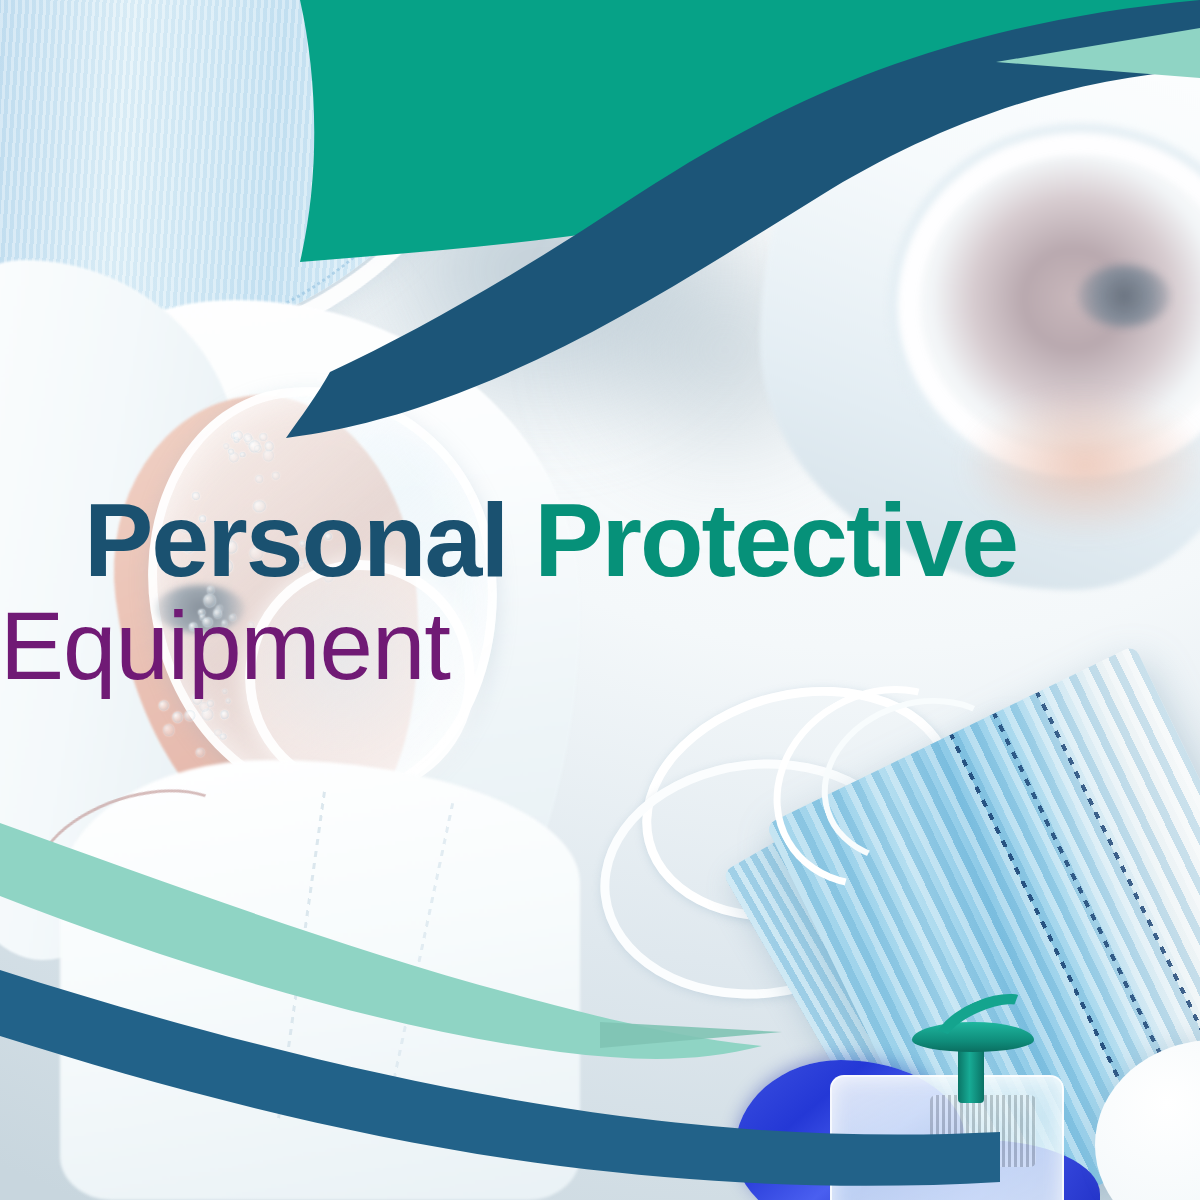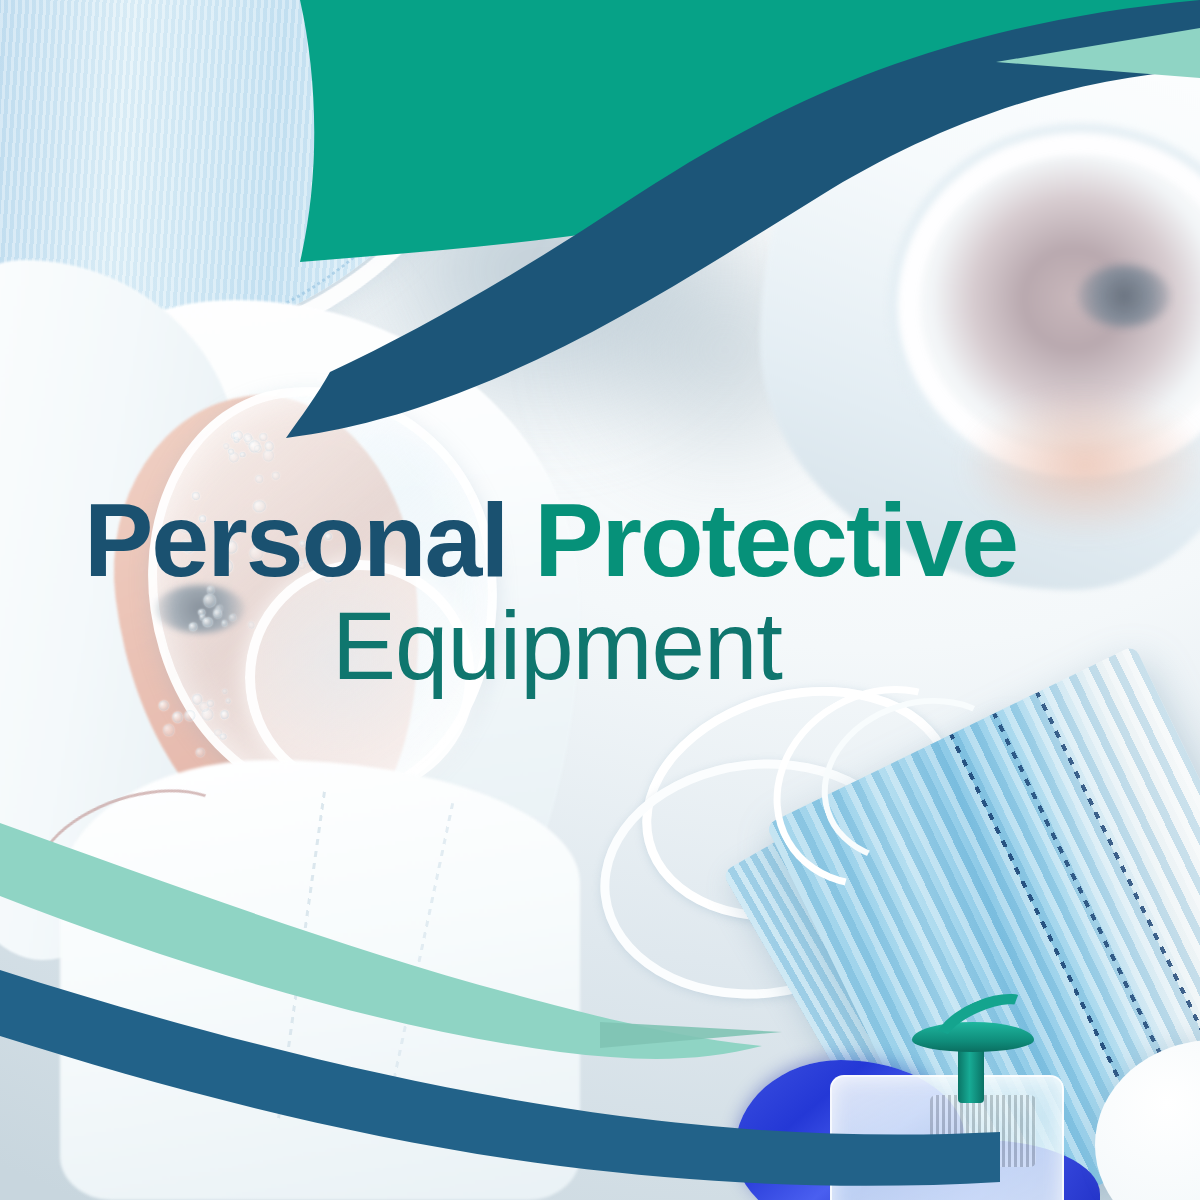--- a/index.html
+++ b/index.html
@@ -303,26 +303,25 @@
     font-size:104px;
     line-height:1;
     font-weight:700;
     letter-spacing:-2px;
     white-space:nowrap;
   }
   .line1 .w1{color:#1a5170;}
   .line1 .w2{color:#069179;}
   .line2{
     margin:6px 0 4px 0;
-    padding-left:332px;
     font-size:96px;
     line-height:1;
     font-weight:400;
     letter-spacing:-1px;
-    color:#0f766e;
+    color:#701a75;
     white-space:nowrap;
   }
 </style>
 </head>
 <body>
 
 <div class="banner">
 
   <div class="photo">
     <div class="bg-base"></div>

